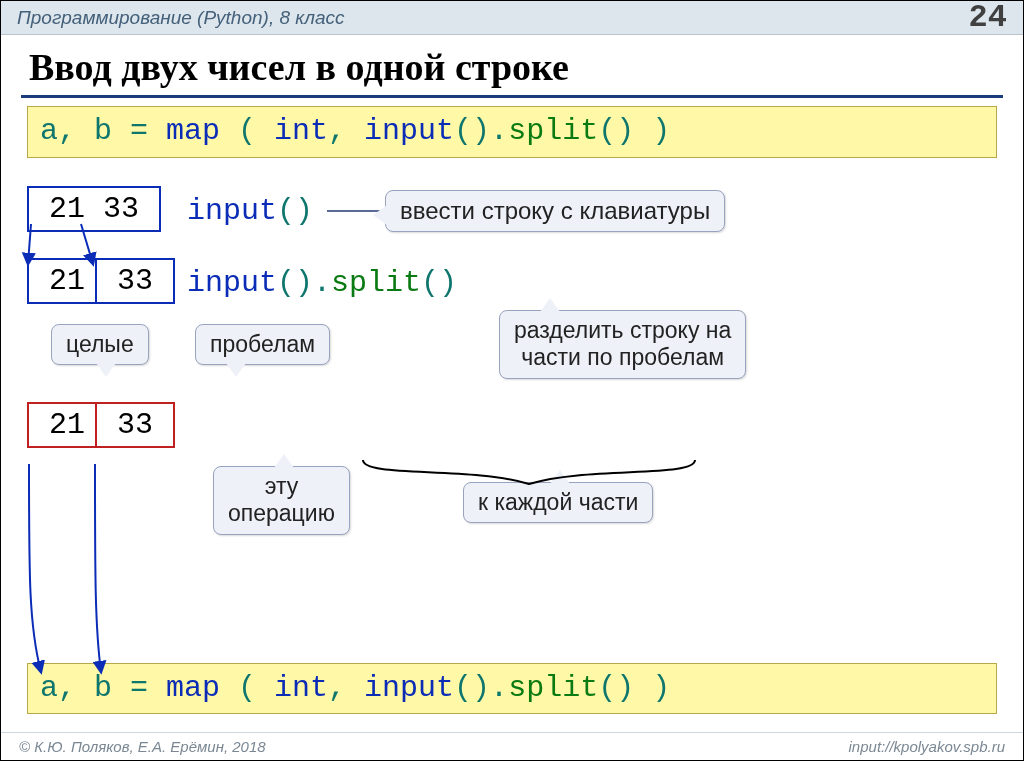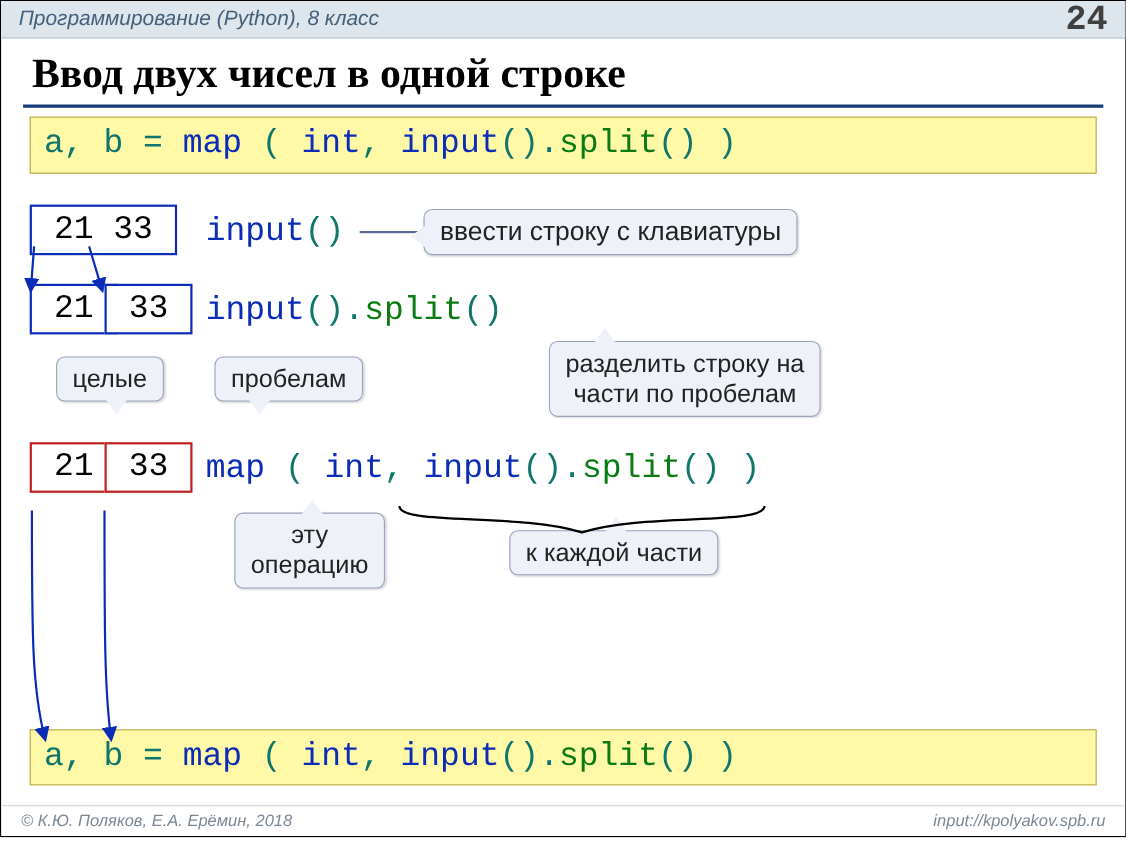--- a/index.html
+++ b/index.html
@@ -134,23 +134,20 @@
         <span>пробелам</span>
         <span class="tail tail-dn" style="left:30px;"></span>
       </div>
       <div class="callout small" style="left:472px; top:-8px; white-space:pre;"><span>разделить строку на
 части по пробелам</span><span class="tail tail-up" style="left:40px;"></span></div>
     </div>
 
     <div class="midline" style="height:70px;">
       <div class="numbox b-red" style="left:0; top:14px;">21</div>
       <div class="numbox b-red" style="left:68px; top:14px;">33</div>
-      <div class="mono">
-        <span class="c-blue">map</span><span class="c-black"> ( </span><span class="c-blue">int</span><span class="c-black">, </span><span class="c-blue">input</span><span class="c-black">().</span><span class="c-green">split</span><span class="c-black">() )</span>
-      </div>
     </div>
 
     <div style="position:relative; height:96px;">
       <div class="callout small" style="left:186px; top:4px; white-space:pre;"><span>эту
 операцию</span><span class="tail tail-up" style="left:60px;"></span></div>
       <div class="callout small" style="left:436px; top:20px;">
         <span>к каждой части</span>
         <span class="tail tail-up" style="left:86px;"></span>
       </div>
     </div>

